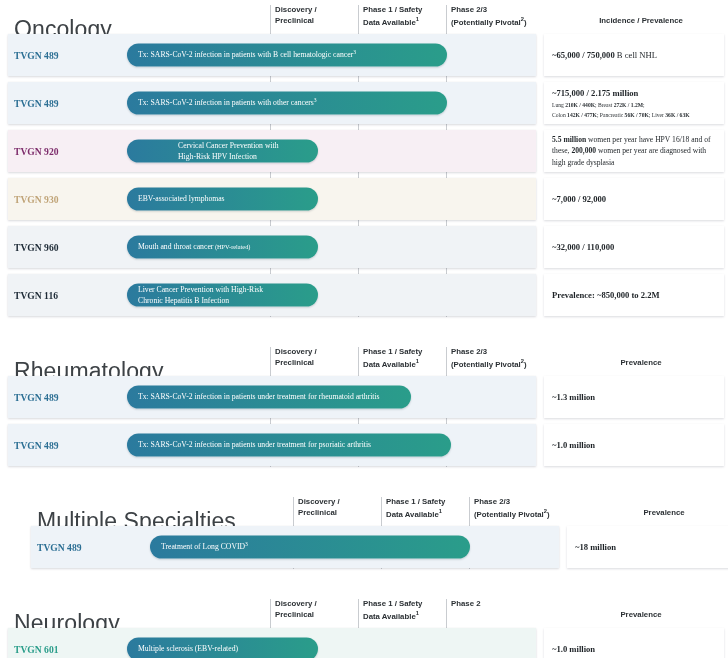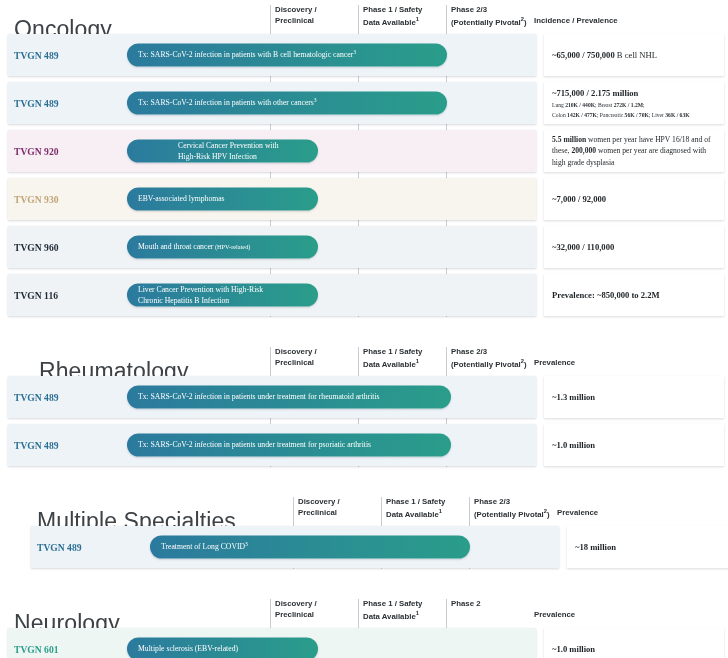--- a/index.html
+++ b/index.html
@@ -32,22 +32,22 @@
     top: 5px;
     font-size: 7.8px;
     font-weight: bold;
     color: #2b3034;
     line-height: 1.35;
   }
   .col-head.c1 { left: 275px; width: 82px; }
   .col-head.c2 { left: 363px; width: 82px; }
   .col-head.c3 { left: 451px; width: 92px; }
   .col-head.inc {
-    left: 534px; width: 176px;
-    text-align: left;
+    left: 553px; width: 176px;
+    text-align: center;
     top: 16px;
   }
   .col-head sup { font-size: 5.8px; }
 
   
   .vline {
     position: absolute;
     width: 1px;
     background: #c9ccd0;
     top: 5px;
@@ -228,40 +228,40 @@
           </div>
         </div>
       </div>
       <div class="vline" style="left: 270px; height: 312px;"></div>
       <div class="vline" style="left: 358px; height: 312px;"></div>
       <div class="vline" style="left: 446px; height: 312px;"></div>
     </div>
     <div class="sec-gap"></div>
     <div class="section" style="position: relative;">
       <div class="sec-head">
-        <div class="sec-title" style="color: rgb(61, 66, 70); margin-left: 25px;">Rheumatology</div>
+        <div class="sec-title" style="color: rgb(61, 66, 70);">Rheumatology</div>
         <div class="col-head c1">
           <div>Discovery /</div>
           <div>Preclinical</div>
         </div>
         <div class="col-head c2">
           <div>Phase 1 / Safety</div>
           <div>Data Available<sup>1</sup></div>
         </div>
         <div class="col-head c3">
           <div>Phase 2/3</div>
           <div>(Potentially Pivotal<sup>2</sup>)</div>
         </div>
         <div class="col-head inc">Prevalence</div>
       </div>
       <div class="rows-wrap">
         <div class="row">
           <div class="row-card" style="background: rgb(238, 243, 248);"></div>
           <div class="prog" style="color: rgb(44, 111, 148);">TVGN 489</div>
-          <div class="pill" style="width: 324px; background: linear-gradient(90deg, rgb(43, 122, 158) 0%, rgb(42, 157, 138) 100%);">
+          <div class="pill" style="width: 284px; background: linear-gradient(90deg, rgb(43, 122, 158) 0%, rgb(42, 157, 138) 100%);">
             <div class="pill-label">Tx: SARS-CoV-2 infection in patients under treatment for rheumatoid arthritis</div>
           </div>
           <div class="inc-card">
             <div class="inc-inner">
               <div class="inc-main"><b>~1.3 million</b></div>
             </div>
           </div>
         </div>
         <div class="row">
           <div class="row-card" style="background: rgb(238, 243, 248);"></div>

